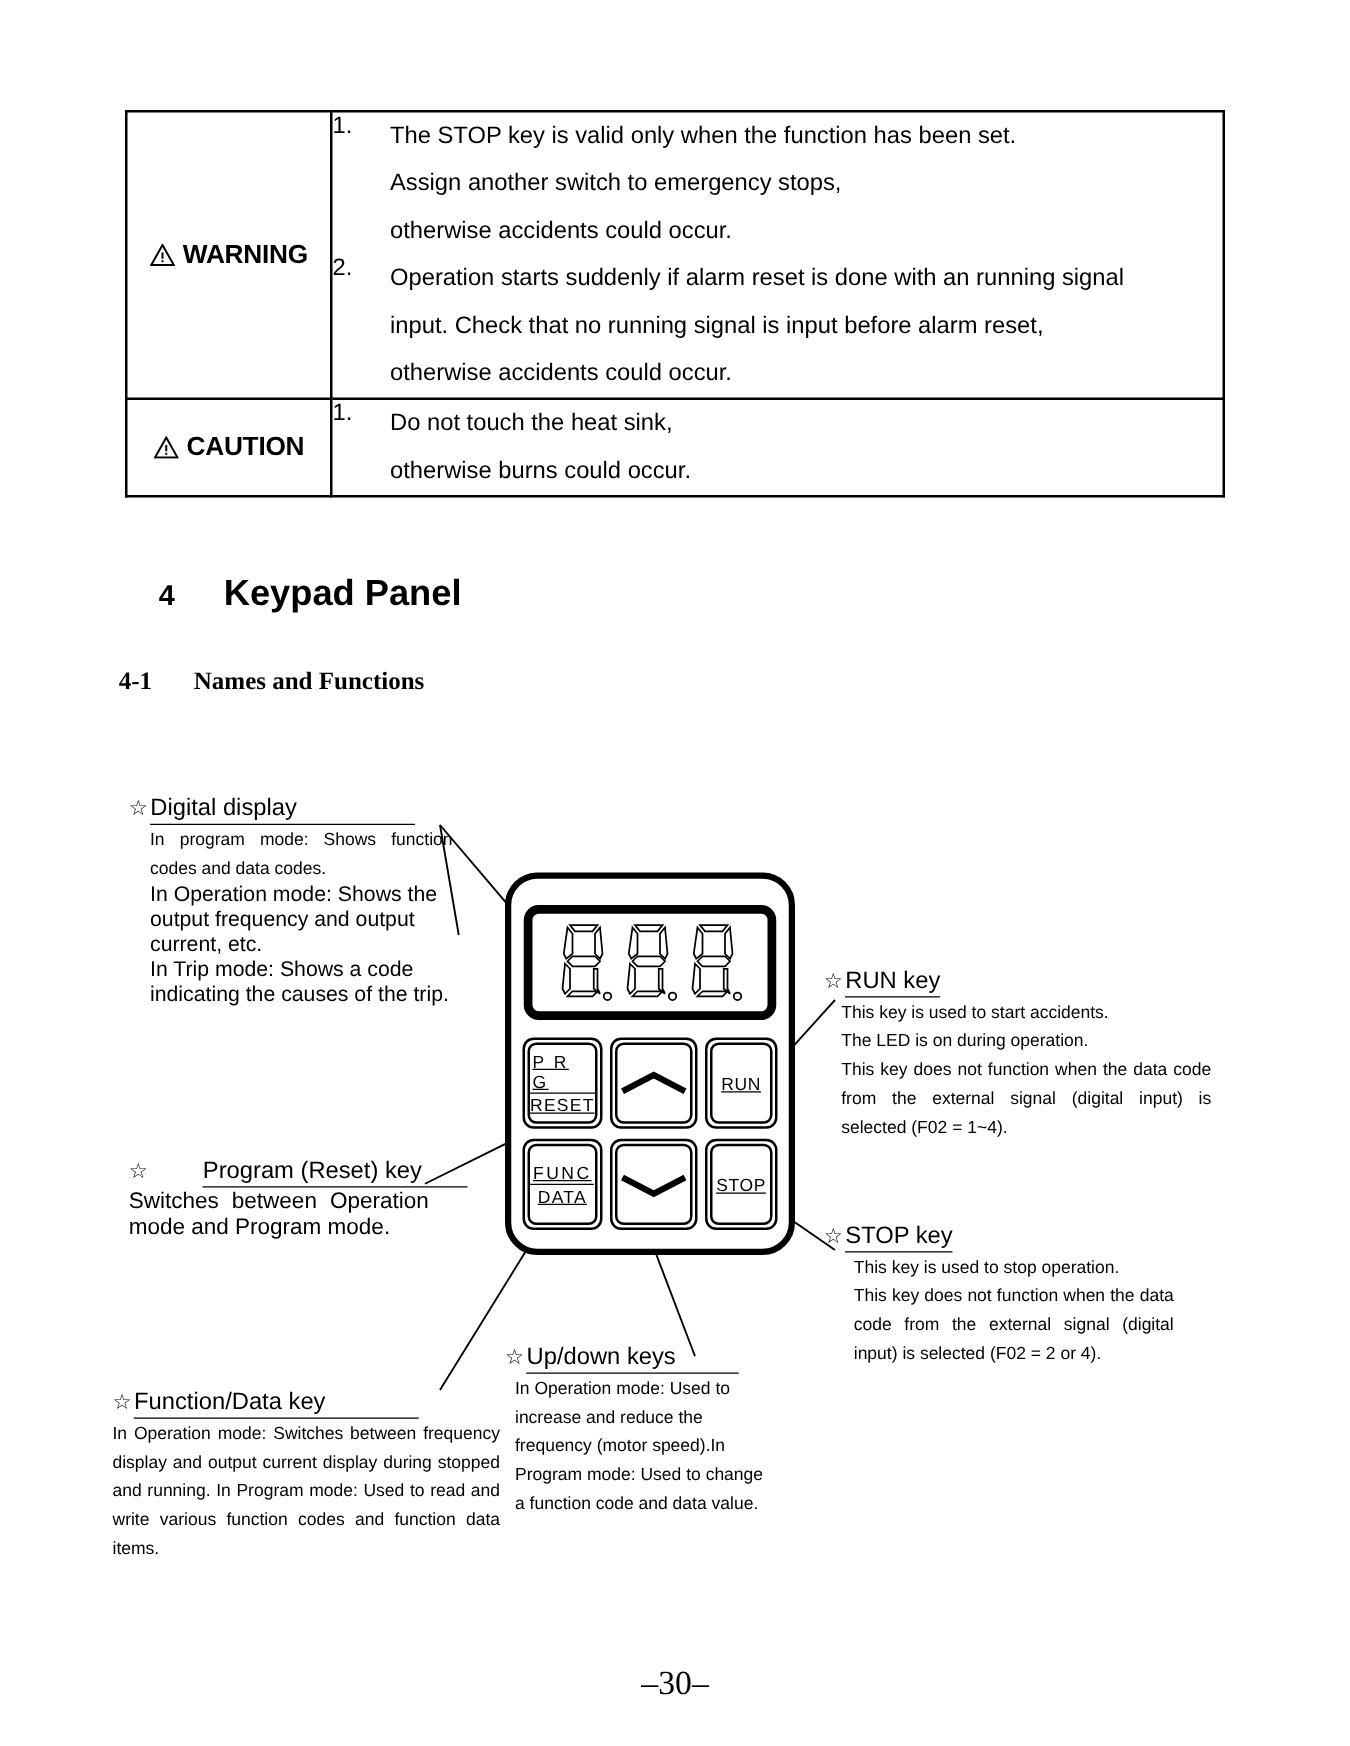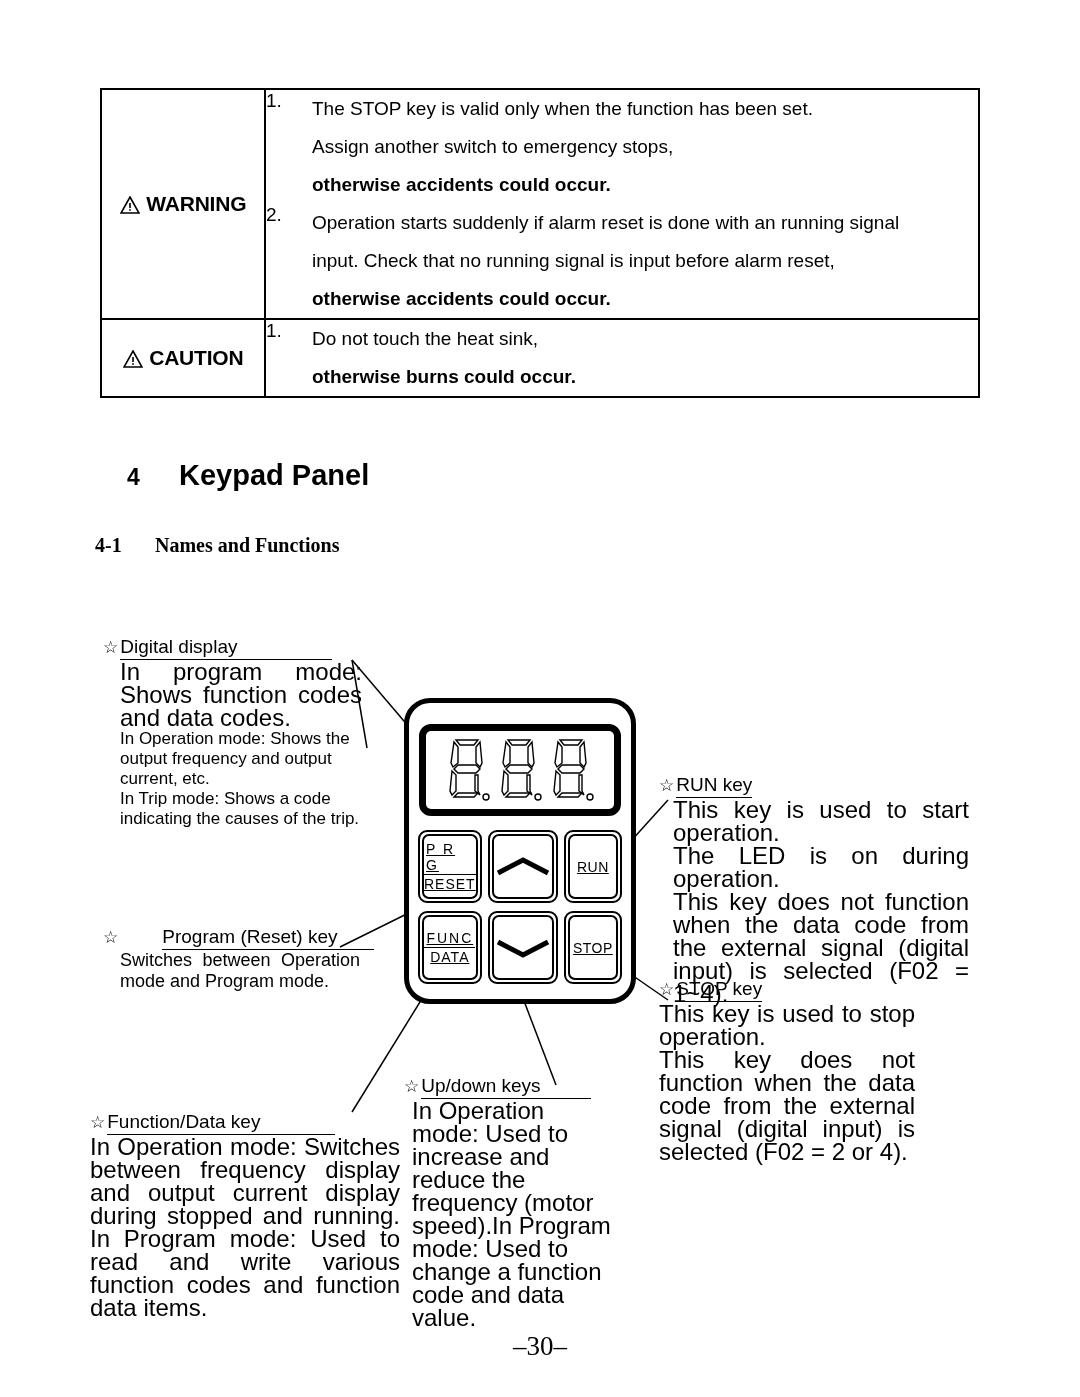--- a/index.html
+++ b/index.html
@@ -35,21 +35,21 @@
     width:20px; height:18px; vertical-align:-3px; margin-right:1px;
   }
   .tri svg{ display:block; }
 
   ol.notice-list{ margin:0; padding:0; list-style:none; }
   ol.notice-list > li{
     position:relative; padding-left:46px; margin:0 0 0 0;
   }
   .num{ position:absolute; left:0; top:0; font-size:19px; }
   .ln{ font-size:19px; line-height:38px; white-space:nowrap; }
-  .ln.b{ font-weight:bold; }
+  .ln.b{ font-weight:normal; }
 
   
   .h-chapter{
     position:absolute; left:95px; top:459px;
     font-size:29px; font-weight:bold; white-space:nowrap;margin-left:32px;
   }
   .h-chapter .num4{ display:inline-block; width:52px; font-size:23px; }
   .h-section{
     position:absolute; left:95px; top:534px;
     font-family:"Liberation Serif", serif;
@@ -60,21 +60,21 @@
   
   .anno{ position:absolute; }
   .anno-title{
     font-size:19px; white-space:nowrap; line-height:22px;
   }
   .anno-title .star{ font-size:17px; margin-right:2px; }
   .anno-title .tt{
     border-bottom:1.6px solid #000;
     display:inline-block; padding-bottom:1px;
   }
-  .anno-body{ font-size:24px; line-height:23px; }
+  .anno-body{ font-size:14px; line-height:23px; }
   .anno-body.just{ text-align:justify; text-justify:inter-word; }
   .anno-body.small{ font-size:17px; line-height:20px; }
   .anno-body p{ margin:0; }
 
   
   #keypad{
     position:absolute; left:404px; top:698px; width:232px; height:306px;
   }
   .kp-body{
     position:absolute; inset:0;
@@ -307,21 +307,21 @@
   <div class="anno-body small" style="margin-left:17px; width:246px;">
     <p>In Operation mode: Shows the output frequency and output current, etc.</p>
     <p>In Trip mode:  Shows a code indicating the causes of the trip.</p>
   </div>
 </div>
 
 <div class="anno" style="left:103px; top:926px; width:262px;">
   <div class="anno-title">
     <span class="star">☆</span><span class="tt" style="width:212px;margin-left:42px;">Program (Reset) key</span>
   </div>
-  <div class="anno-body just small" style="margin-left:17px; width:240px; font-size:18px; line-height:21px;">
+  <div class="anno-body just small" style="width:240px; font-size:18px; line-height:21px;">
     <p>Switches between Operation mode and Program mode.</p>
   </div>
 </div>
 
 <div class="anno" style="left:90px; top:1111px; width:312px;">
   <div class="anno-title">
     <span class="star">☆</span><span class="tt" style="width:228px;">Function/Data key</span>
   </div>
   <div class="anno-body just" style="width:310px;">
     <p>In Operation mode:   Switches between frequency display and output current display during stopped and running. In Program mode:  Used to read and write various function codes and function data items.</p>
@@ -335,29 +335,29 @@
   <div class="anno-body" style="margin-left:8px; width:200px;">
     <p>In Operation mode: Used to increase and reduce the frequency (motor speed).In Program mode:  Used to change a function code and data value.</p>
   </div>
 </div>
 
 <div class="anno" style="left:659px; top:774px; width:310px;">
   <div class="anno-title">
     <span class="star">☆</span><span class="tt">RUN key</span>
   </div>
   <div class="anno-body just" style="margin-left:14px; width:296px;">
-    <p>This key is used to start operation.</p>
+    <p>This key is used to start accidents.</p>
     <p>The LED is on during operation.</p>
     <p>This key does not function when the data code from the external signal (digital input) is selected (F02 = 1~4).</p>
   </div>
 </div>
 
 <div class="anno" style="left:659px; top:978px; width:270px;">
   <div class="anno-title">
     <span class="star">☆</span><span class="tt">STOP key</span>
   </div>
-  <div class="anno-body just" style="margin-left:0; width:256px;">
+  <div class="anno-body just" style="margin-left:24px; width:256px;">
     <p>This key is used to stop operation.</p>
     <p>This key does not function when the data code from the external signal (digital input) is selected (F02 = 2 or 4).</p>
   </div>
 </div>
 
 <div class="footer">–30–</div>
 
 </body></html>

